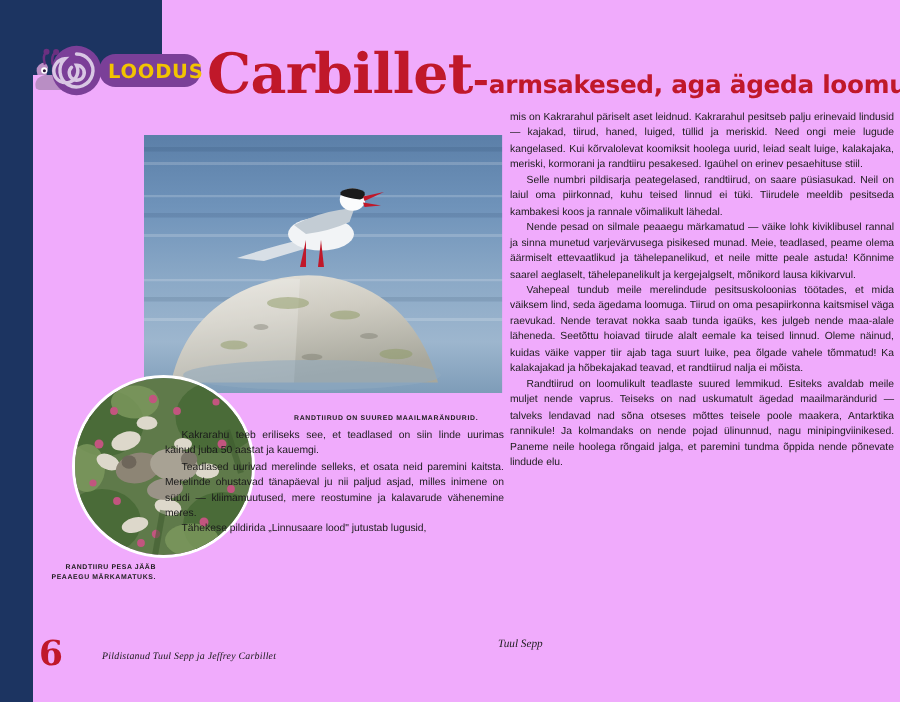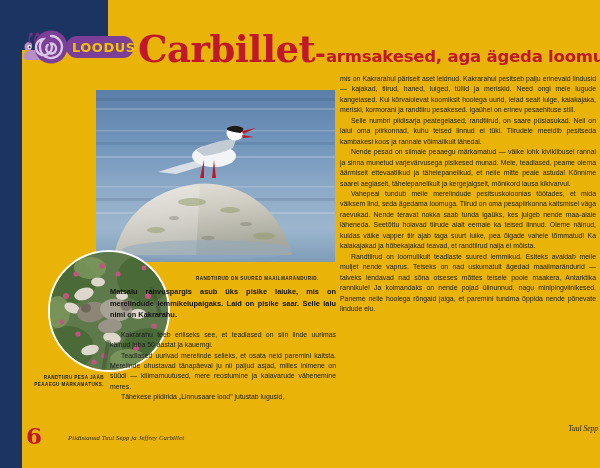--- a/index.html
+++ b/index.html
@@ -2,21 +2,21 @@
 <html><head>
 <meta charset="utf-8">
 <style>
   html,body{margin:0;padding:0;}
   body{
     width:600px;height:468px;overflow:hidden;
     background:#ffffff;
     font-family:"Liberation Sans",sans-serif;
     position:relative;
   }
-  .page{position:absolute;inset:0;background:#eab308;}
+  .page{position:absolute;inset:0;background:#f0abfc;}
 
   
   .spine{
     position:absolute;left:0;top:0;width:22px;height:468px;
     background:#1c3461;
   }
   .spine-top{
     position:absolute;left:22px;top:0;width:86px;height:50px;
     background:#1c3461;
   }
@@ -116,22 +116,22 @@
     margin:0;
     text-indent:11px;
   }
   .body-p.noindent{text-indent:0;}
   .col-right .body-p{
     font-size:6.9px;line-height:10.45px;
   }
 
   
   .signature{
-    position:absolute;left:342px;top:424px;width:256px;
-    text-align:right;
+    position:absolute;left:332px;top:424px;width:256px;
+    text-align:left;
     font-family:"Liberation Serif",serif;
     font-style:italic;
     font-size:7.5px;
     color:#1a1a1a;
   }
 
   
   .page-num{
     position:absolute;left:26px;top:424px;
     font-family:"DejaVu Serif",serif;
@@ -300,21 +300,20 @@
   </div>
 
   <div class="cap-main">RANDTIIRUD ON SUURED MAAILMARÄNDURID.</div>
 
   <div class="cap-circle">
     <div>RANDTIIRU PESA JÄÄB</div>
     <div>PEAAEGU MÄRKAMATUKS.</div>
   </div>
 
   <div class="col-left">
-    <p class="lead">Matsalu rahvuspargis asub üks pisike laiuke, mis on merelindude lemmikelupaigaks. Laid on pisike saar. Selle laiu nimi on Kakrarahu.</p>
     <p class="body-p">Kakrarahu teeb eriliseks see, et teadlased on siin linde uurimas käinud juba 50 aastat ja kauemgi.</p>
     <p class="body-p">Teadlased uurivad merelinde selleks, et osata neid paremini kaitsta. Merelinde ohustavad tänapäeval ju nii paljud asjad, milles inimene on süüdi — kliimamuutused, mere reostumine ja kalavarude vähenemine meres.</p>
     <p class="body-p">Tähekese pildirida „Linnusaare lood" jutustab lugusid,</p>
   </div>
 
   <div class="col-right">
     <p class="body-p noindent">mis on Kakrarahul päriselt aset leidnud. Kakrarahul pesitseb palju erinevaid lindusid — kajakad, tiirud, haned, luiged, tüllid ja meriskid. Need ongi meie lugude kangelased. Kui kõrvalolevat koomiksit hoolega uurid, leiad sealt luige, kalakajaka, meriski, kormorani ja randtiiru pesakesed. Igaühel on erinev pesaehituse stiil.</p>
     <p class="body-p">Selle numbri pildisarja peategelased, randtiirud, on saare püsiasukad. Neil on laiul oma piirkonnad, kuhu teised linnud ei tüki. Tiirudele meeldib pesitseda kambakesi koos ja rannale võimalikult lähedal.</p>
     <p class="body-p">Nende pesad on silmale peaaegu märkamatud — väike lohk kiviklibusel rannal ja sinna munetud varjevärvusega pisikesed munad. Meie, teadlased, peame olema äärmiselt ettevaatlikud ja tähelepanelikud, et neile mitte peale astuda! Kõnnime saarel aeglaselt, tähelepanelikult ja kergejalgselt, mõnikord lausa kikivarvul.</p>
     <p class="body-p">Vahepeal tundub meile merelindude pesitsuskoloonias töötades, et mida väiksem lind, seda ägedama loomuga. Tiirud on oma pesapiirkonna kaitsmisel väga raevukad. Nende teravat nokka saab tunda igaüks, kes julgeb nende maa-alale läheneda. Seetõttu hoiavad tiirude alalt eemale ka teised linnud. Oleme näinud, kuidas väike vapper tiir ajab taga suurt luike, pea õlgade vahele tõmmatud! Ka kalakajakad ja hõbekajakad teavad, et randtiirud nalja ei mõista.</p>

